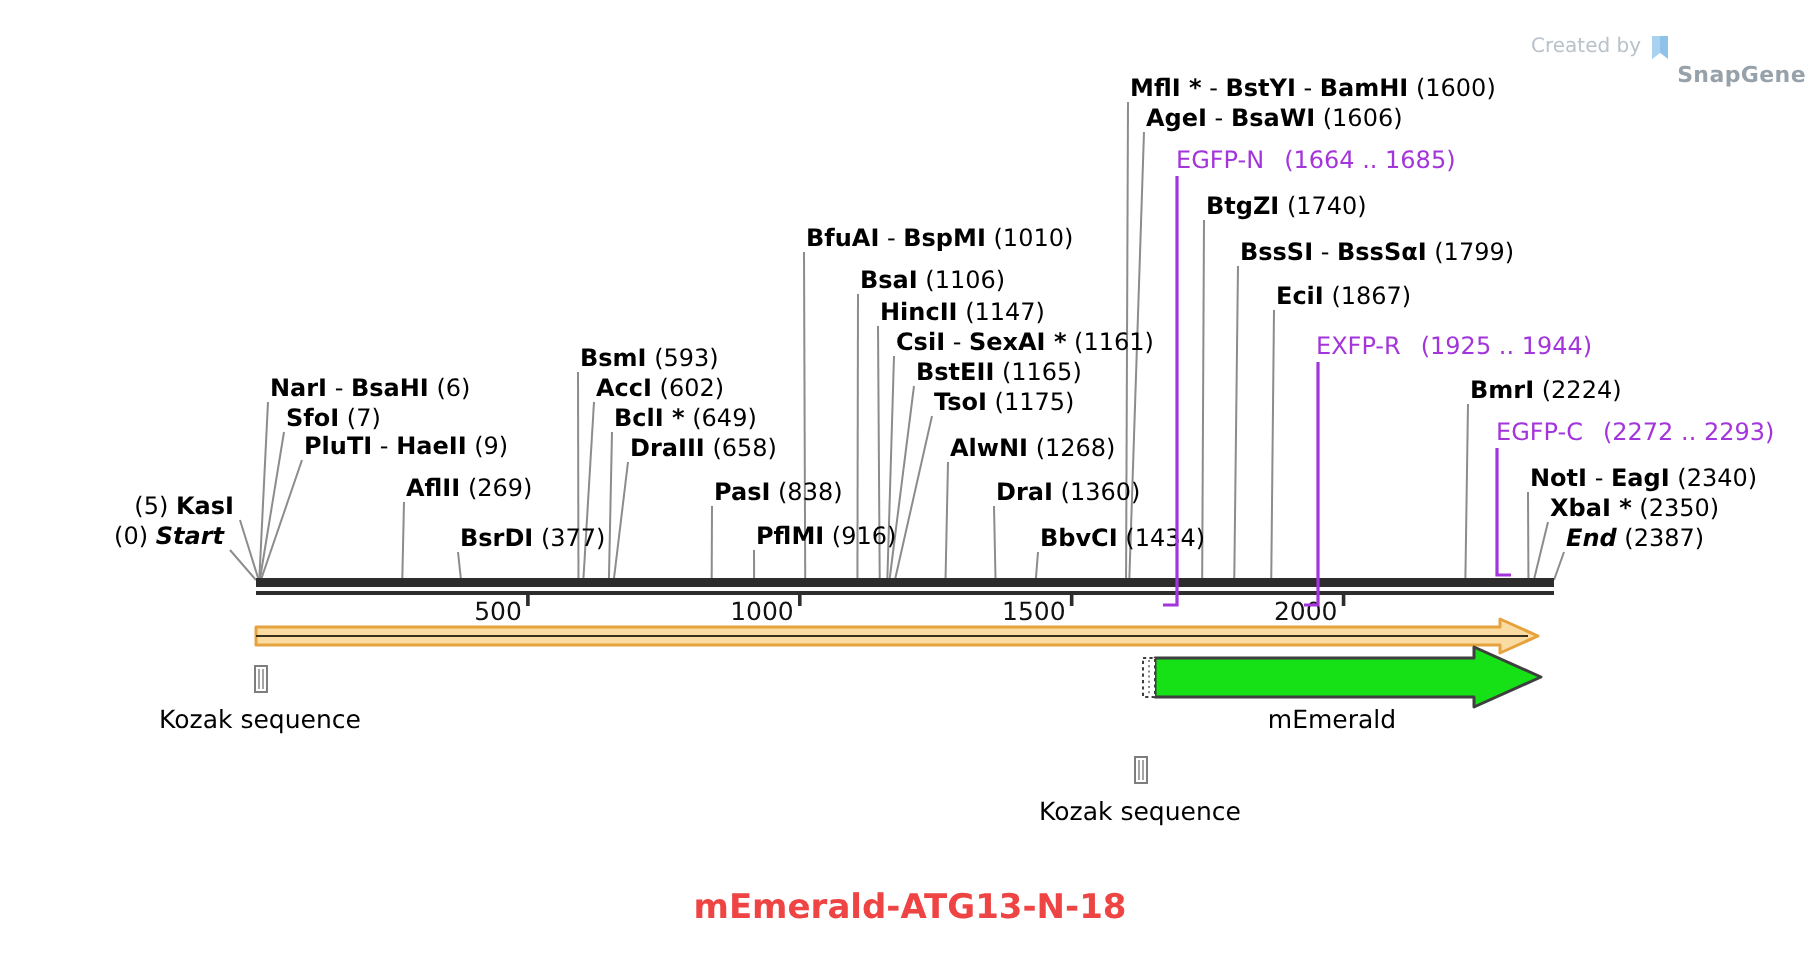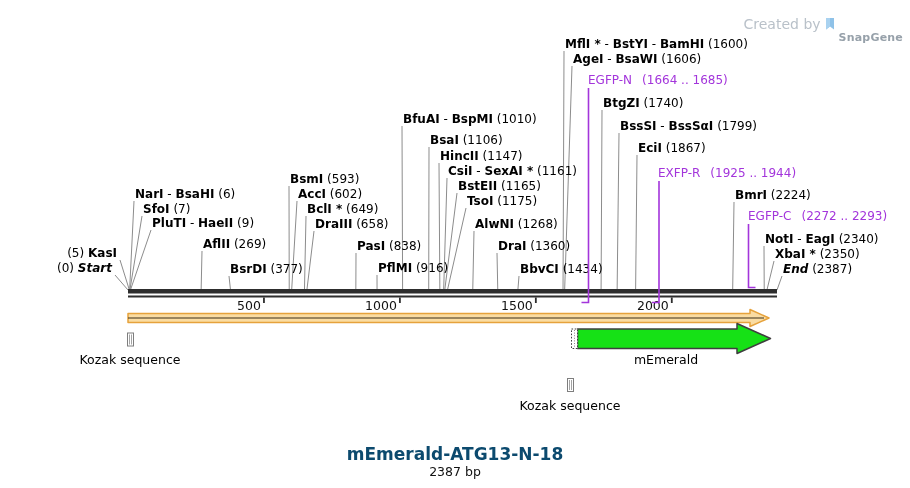--- a/index.html
+++ b/index.html
@@ -1,23 +1,23 @@
 <!DOCTYPE html>
 <html><head>
 <meta charset="utf-8">
 <style>
   html,body{margin:0;padding:0;background:#fff;}
   #stage{position:relative;width:910px;height:488px;background:#fff;overflow:hidden;
          font-family:"DejaVu Sans",sans-serif;}
   #map{position:absolute;left:0;top:0;}
   #watermark{position:absolute;top:3px;right:7px;display:flex;align-items:center;gap:4px;}
-  #watermark .createdby{font-size:14px;color:#b9c1c9;}
+  #watermark .createdby{font-size:10px;color:#b9c1c9;}
   #watermark .brand{font-size:11px;color:#97a1aa;font-weight:600;letter-spacing:.2px;margin-top:28px;}
   #titleblock{position:absolute;left:0;right:0;top:445px;text-align:center;}
-  #titleblock .t1{font-size:17px;font-weight:bold;color:#0c4a6e;line-height:19px;}
+  #titleblock .t1{font-size:17px;font-weight:bold;color:#ef4444;line-height:19px;}
   #titleblock .t2{font-size:12.5px;color:#111;line-height:15px;}
   svg text{font-family:"DejaVu Sans",sans-serif;}
 </style>
 </head>
 <body>
 
 <div id="stage">
 
   <div id="watermark">
     <span class="createdby">Created by</span>
@@ -118,16 +118,15 @@
       <line x1="131.5" y1="334.5" x2="131.5" y2="344.5" stroke="#9a9a9a" stroke-width="0.9"></line>
       <text x="130" y="364" font-size="12.5" fill="#000" text-anchor="middle"><tspan>Kozak sequence</tspan></text>
       <rect x="567.5" y="378.5" width="6" height="13" fill="#ffffff" stroke="#7e7e7e" stroke-width="1"></rect>
       <line x1="569.5" y1="380" x2="569.5" y2="390" stroke="#9a9a9a" stroke-width="0.9"></line>
       <line x1="571.5" y1="380" x2="571.5" y2="390" stroke="#9a9a9a" stroke-width="0.9"></line>
       <text x="570" y="410" font-size="12.5" fill="#000" text-anchor="middle"><tspan>Kozak sequence</tspan></text>
     </svg>
 
   <div id="titleblock">
     <div class="t1">mEmerald-ATG13-N-18</div>
-    <div class="t2">2387 bp</div>
   </div>
 
 </div>
 
 </body></html>

